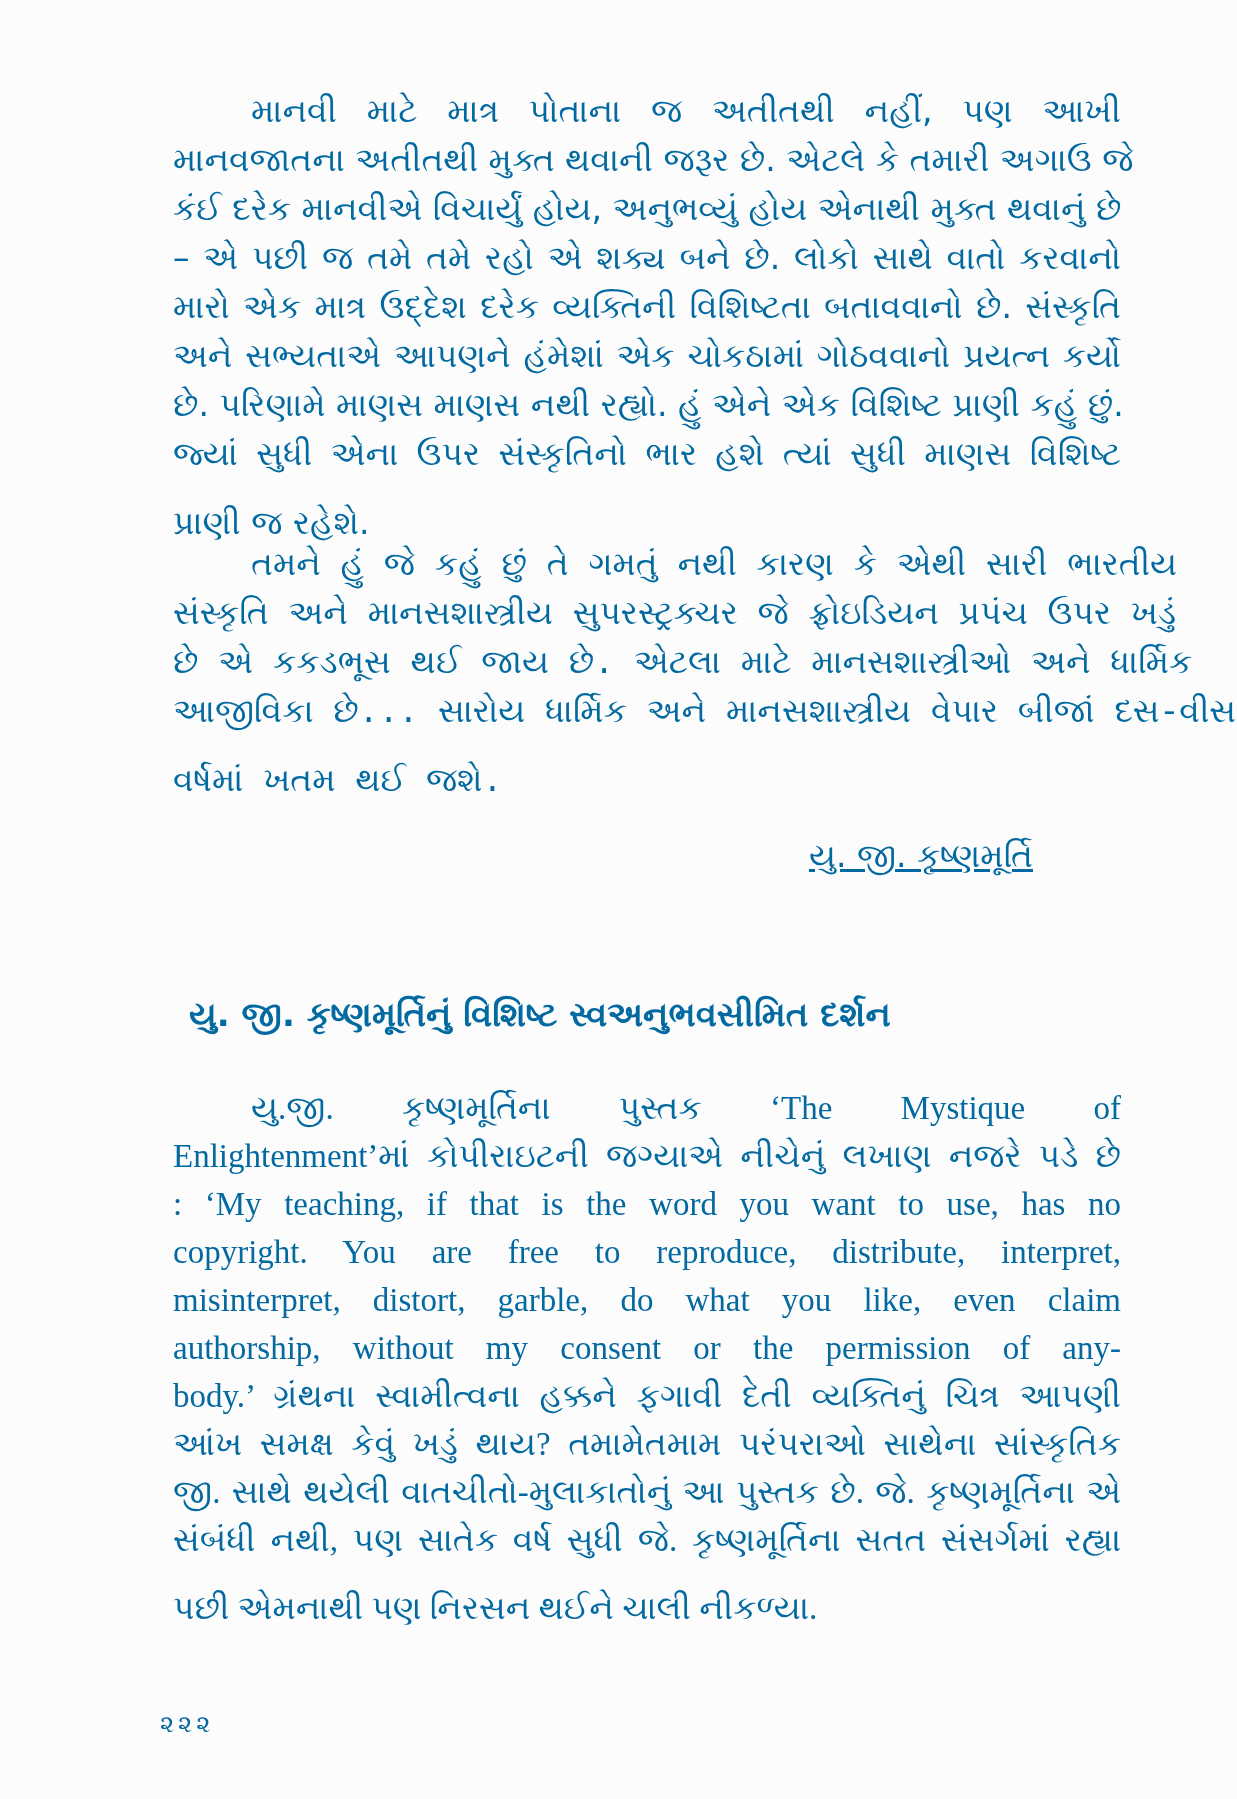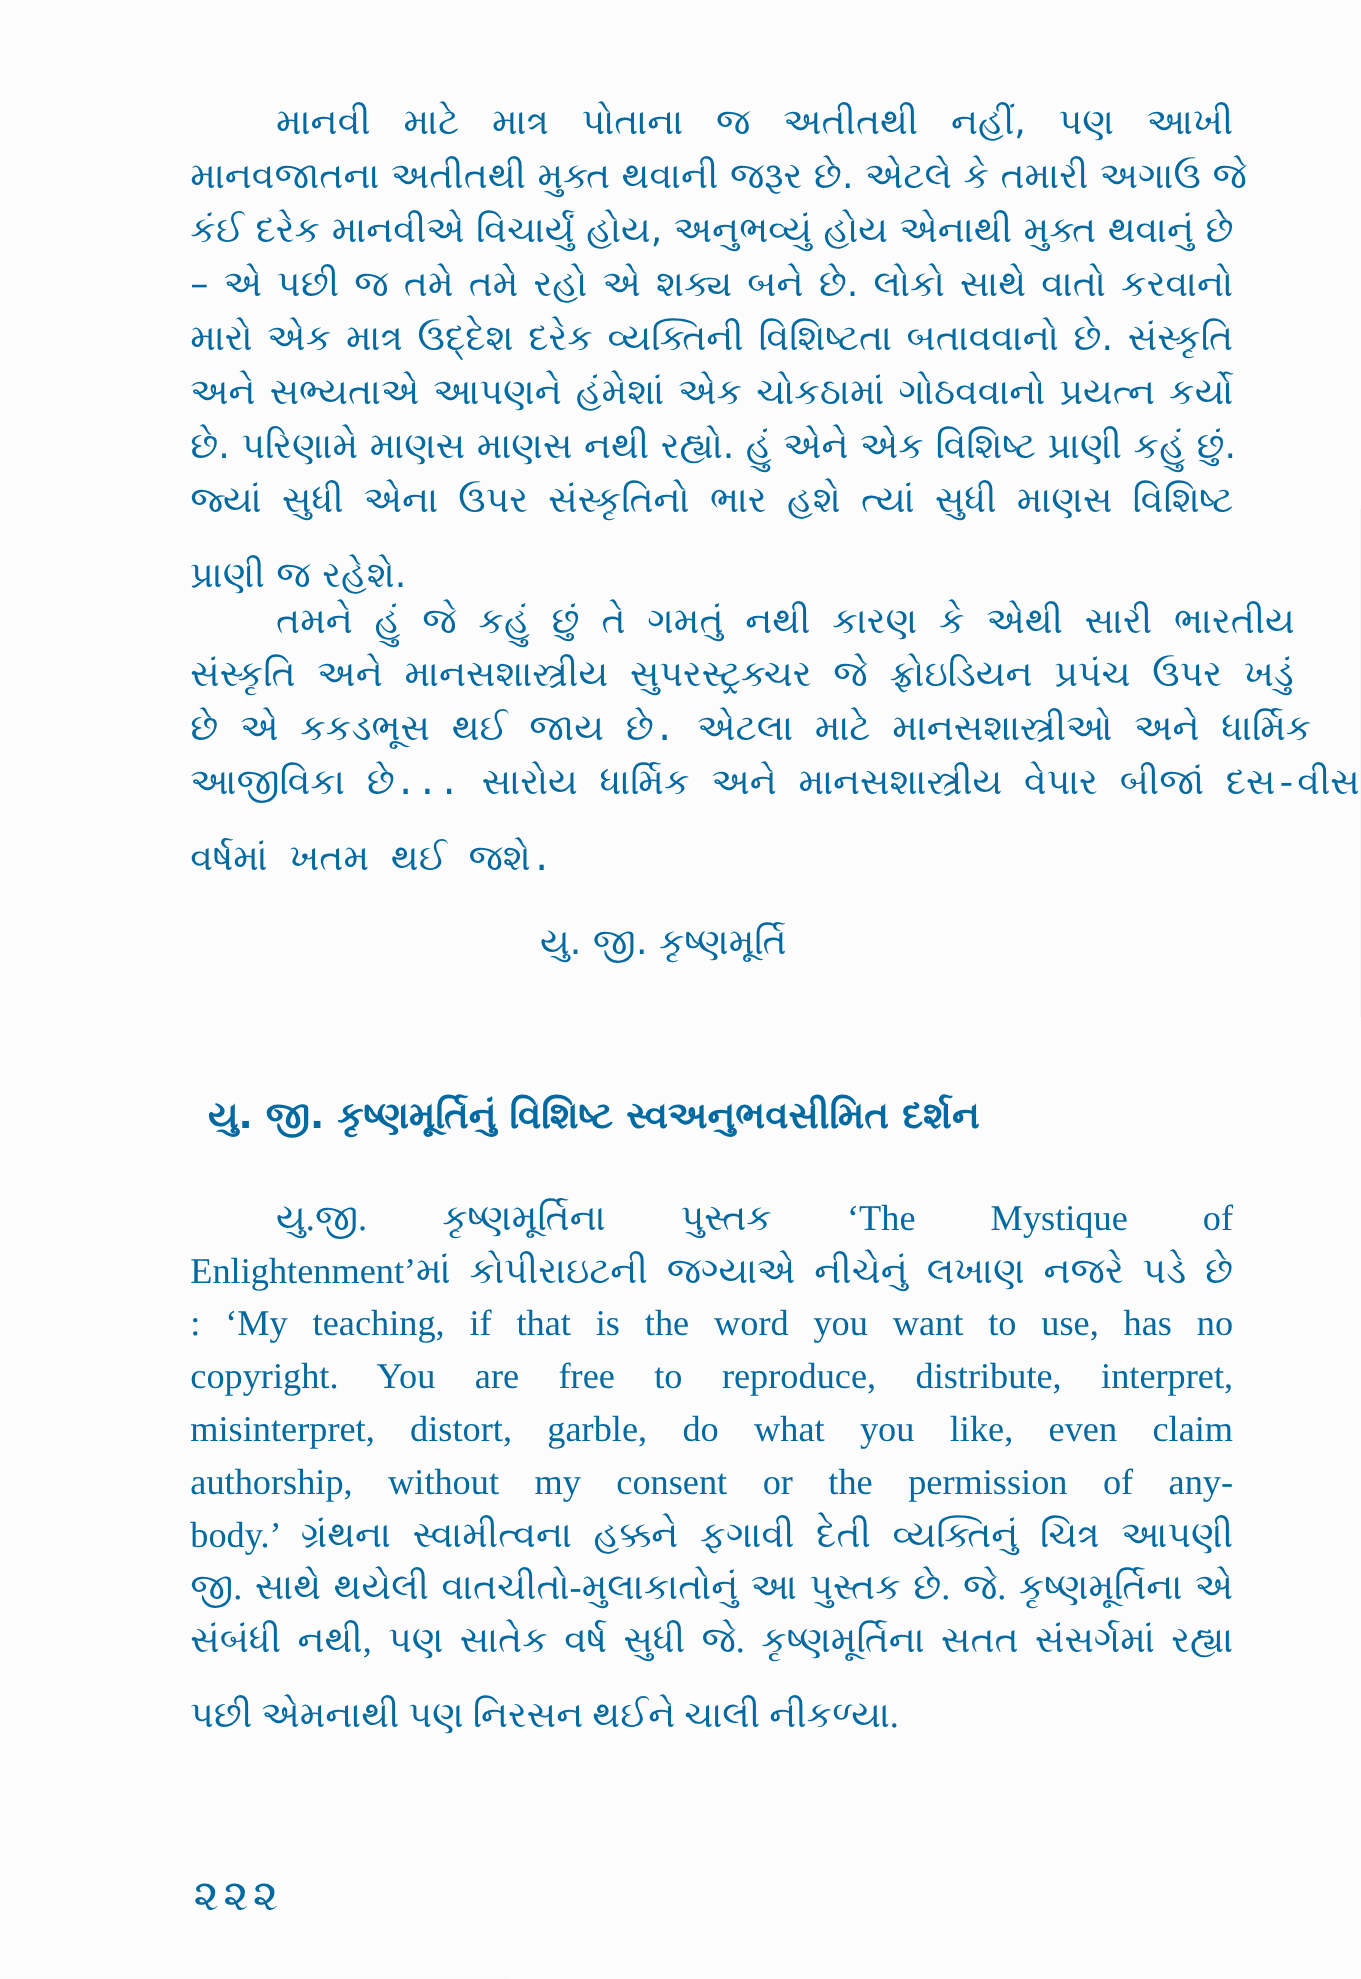--- a/index.html
+++ b/index.html
@@ -41,23 +41,24 @@
   }
   #para1 { top: 86px; }
   #para2 { top: 542px; font-family: Liberation Mono, monospace; }
   .attribution {
     position: absolute;
     top: 831px;
     left: 173px;
     width: 948px;
     box-sizing: border-box;
     padding-right: 88px;
-    text-align: center;
+    text-align: right;
     font-size: 33px;
     line-height: 49px;
+    text-decoration: underline;
   }
   .section-heading {
     position: absolute;
     top: 974px;
     left: 173px;
     width: 948px;
     margin: 16px;
     font-size: 34px;
     line-height: 49px;
     font-weight: bold;
@@ -67,25 +68,26 @@
     top: 1084px;
     font-family: "Liberation Serif", serif;
   }
   #para3 .line {
     height: 48px;
     line-height: 48px;
     font-size: 33px;
   }
   .page-number {
     position: absolute;
-    left: 176px;
+    left: 160px;
     top: 1704px;
-    font-size: 39px;
+    font-size: 24px;
     line-height: 40px;
     letter-spacing: 4px;
+    font-family: Liberation Serif, serif;
   }
 </style>
 </head>
 <body>
 
 <div class="page">
 
   <div class="text-block" id="para1">
     <div class="line indent">માનવી માટે માત્ર પોતાના જ અતીતથી નહીં, પણ આખી</div>
     <div class="line">માનવજાતના અતીતથી મુક્ત થવાની જરૂર છે. એટલે કે તમારી અગાઉ જે</div>
@@ -111,20 +113,21 @@
   <h2 class="section-heading">યુ. જી. કૃષ્ણમૂર્તિનું વિશિષ્ટ સ્વઅનુભવસીમિત દર્શન</h2>
 
   <div class="text-block" id="para3">
     <div class="line indent">યુ.જી. કૃષ્ણમૂર્તિના પુસ્તક ‘The Mystique of</div>
     <div class="line">Enlightenment’માં કોપીરાઇટની જગ્યાએ નીચેનું લખાણ નજરે પડે છે</div>
     <div class="line">: ‘My teaching, if that is the word you want to use, has no</div>
     <div class="line">copyright. You are free to reproduce, distribute, interpret,</div>
     <div class="line">misinterpret, distort, garble, do what you like, even claim</div>
     <div class="line">authorship, without my consent or the permission of any-</div>
     <div class="line">body.’ ગ્રંથના સ્વામીત્વના હક્કને ફગાવી દેતી વ્યક્તિનું ચિત્ર આપણી</div>
+    <div class="line">આંખ સમક્ષ કેવું ખડું થાય? તમામેતમામ પરંપરાઓ સાથેના સાંસ્કૃતિક</div>
     <div class="line">જી. સાથે થયેલી વાતચીતો-મુલાકાતોનું આ પુસ્તક છે. જે. કૃષ્ણમૂર્તિના એ</div>
     <div class="line">સંબંધી નથી, પણ સાતેક વર્ષ સુધી જે. કૃષ્ણમૂર્તિના સતત સંસર્ગમાં રહ્યા</div>
     <div class="line last">પછી એમનાથી પણ નિરસન થઈને ચાલી નીકળ્યા.</div>
   </div>
 
   <div class="page-number">૨૨૨</div>
 
 </div>
 
 </body></html>

